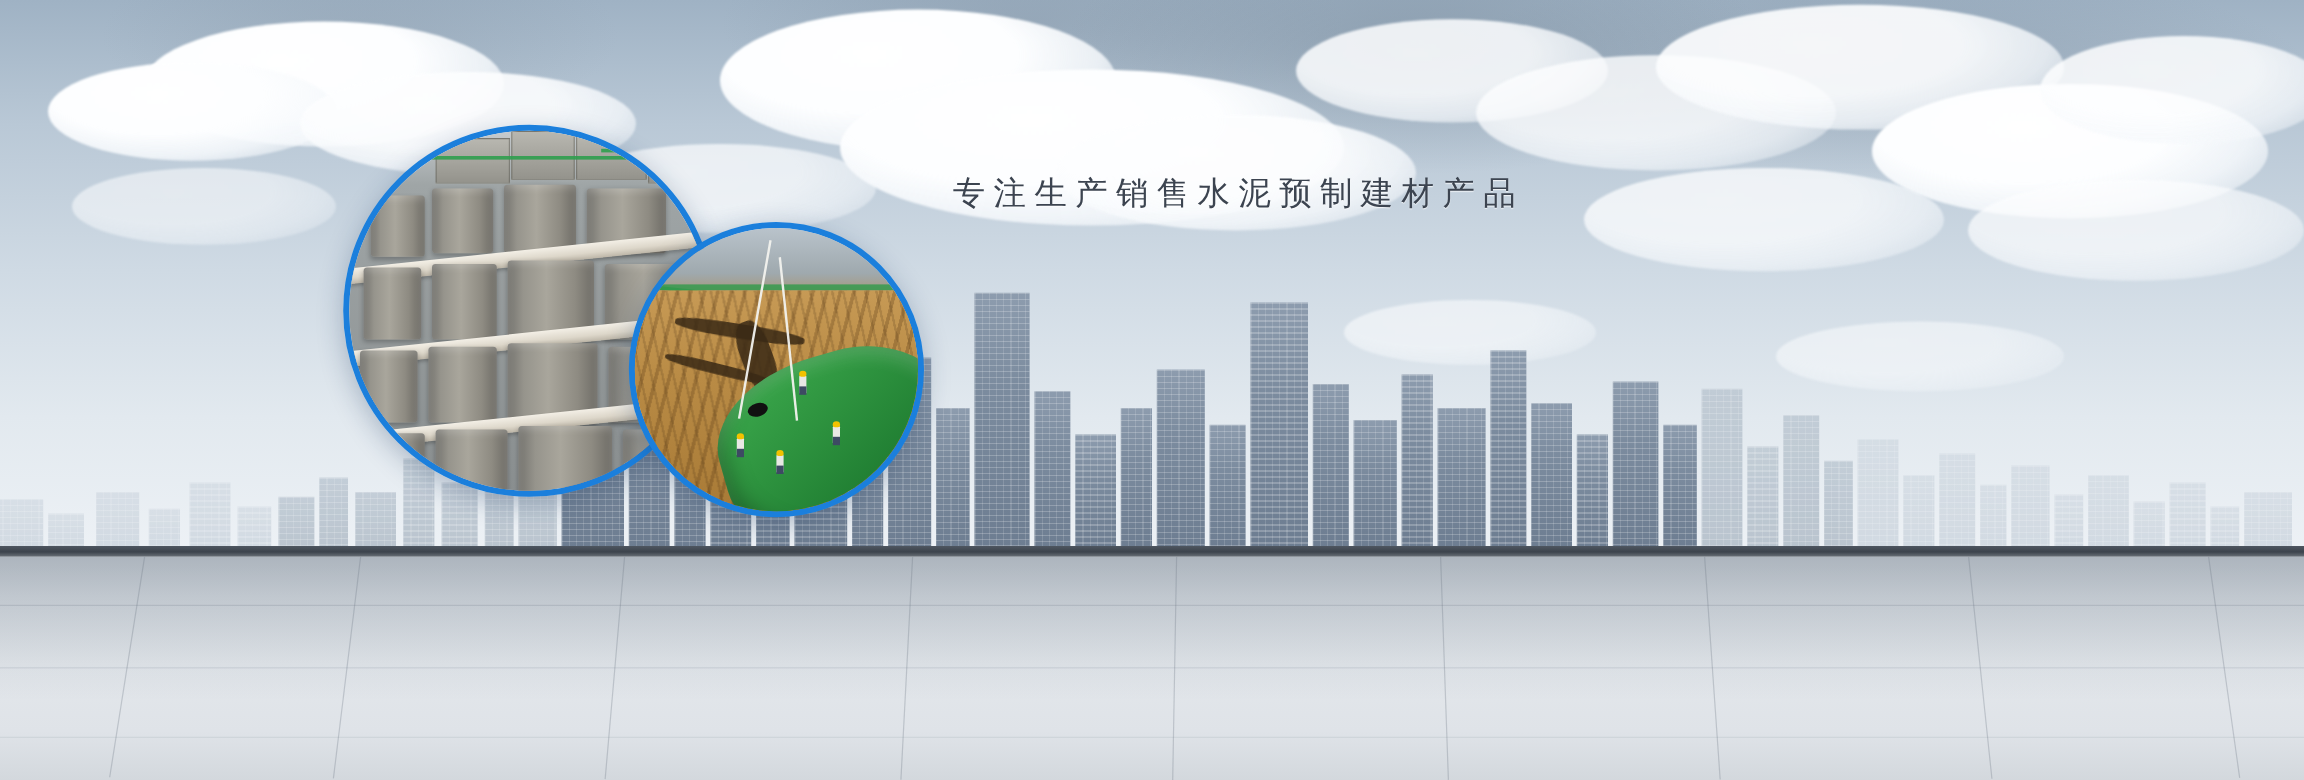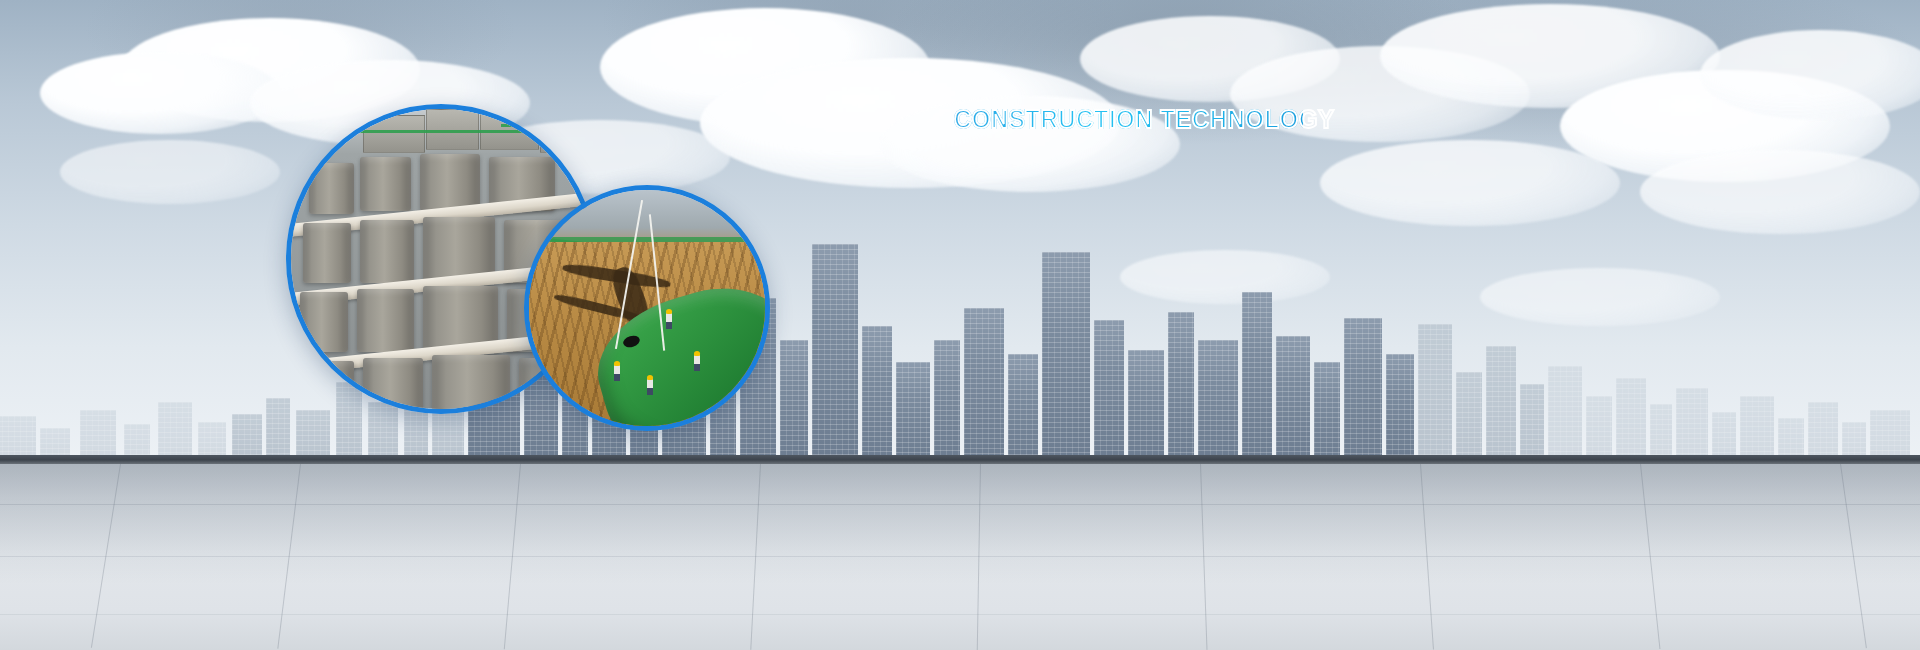--- a/index.html
+++ b/index.html
@@ -328,22 +328,20 @@
       <div class="worker" style="left:58%;top:52%;"></div>
       <div class="worker" style="left:36%;top:74%;"></div>
       <div class="worker" style="left:50%;top:80%;"></div>
       <div class="worker" style="left:70%;top:70%;"></div>
     </div>
   </div>
 
   <div class="content">
 
 
-    <div class="subtitle-row">
-      <p class="subtitle">CONSTRUCTION TECHNOLOGY</p>
-    </div>
-
-
+
+
+    <p class="tagline">专注生产销售水泥预制建材产品</p>
 
 
   </div>
 
 </div>
 
 </body></html>

